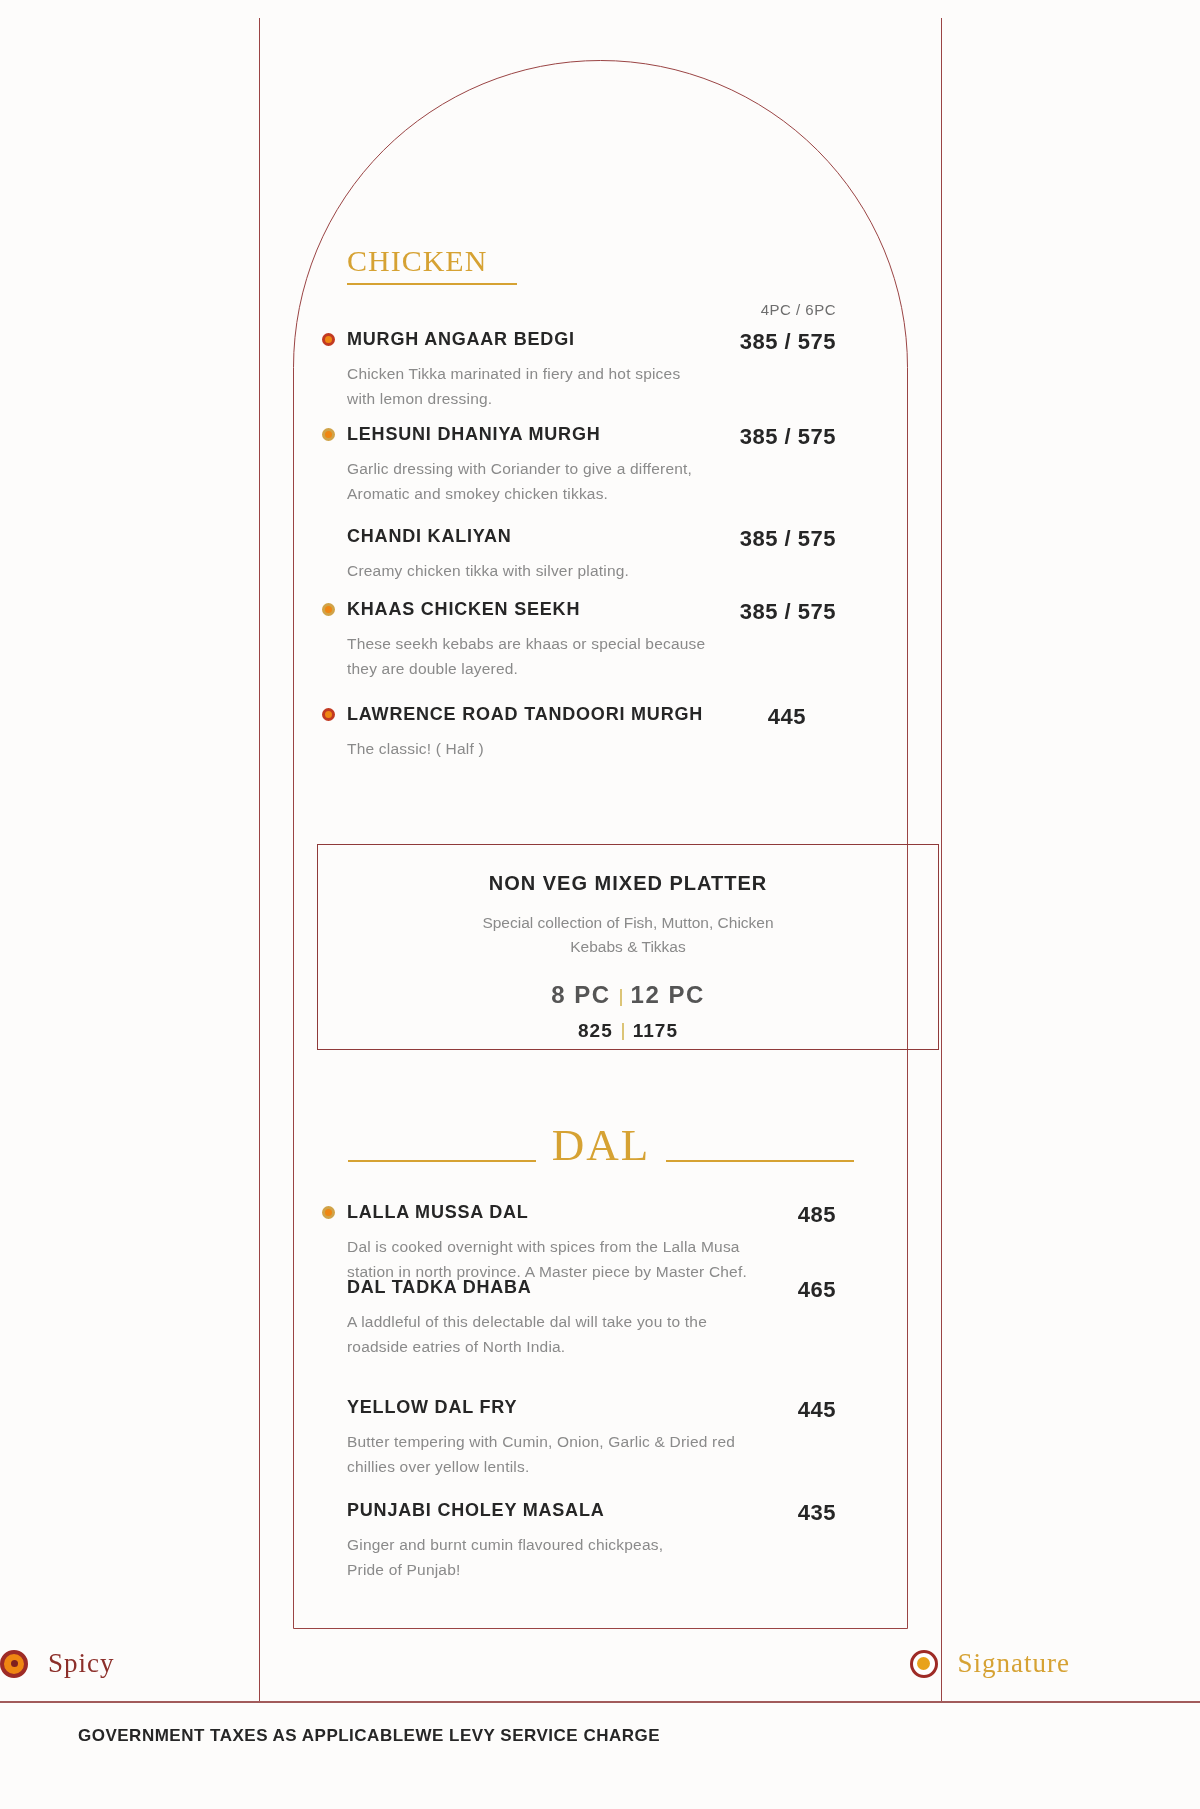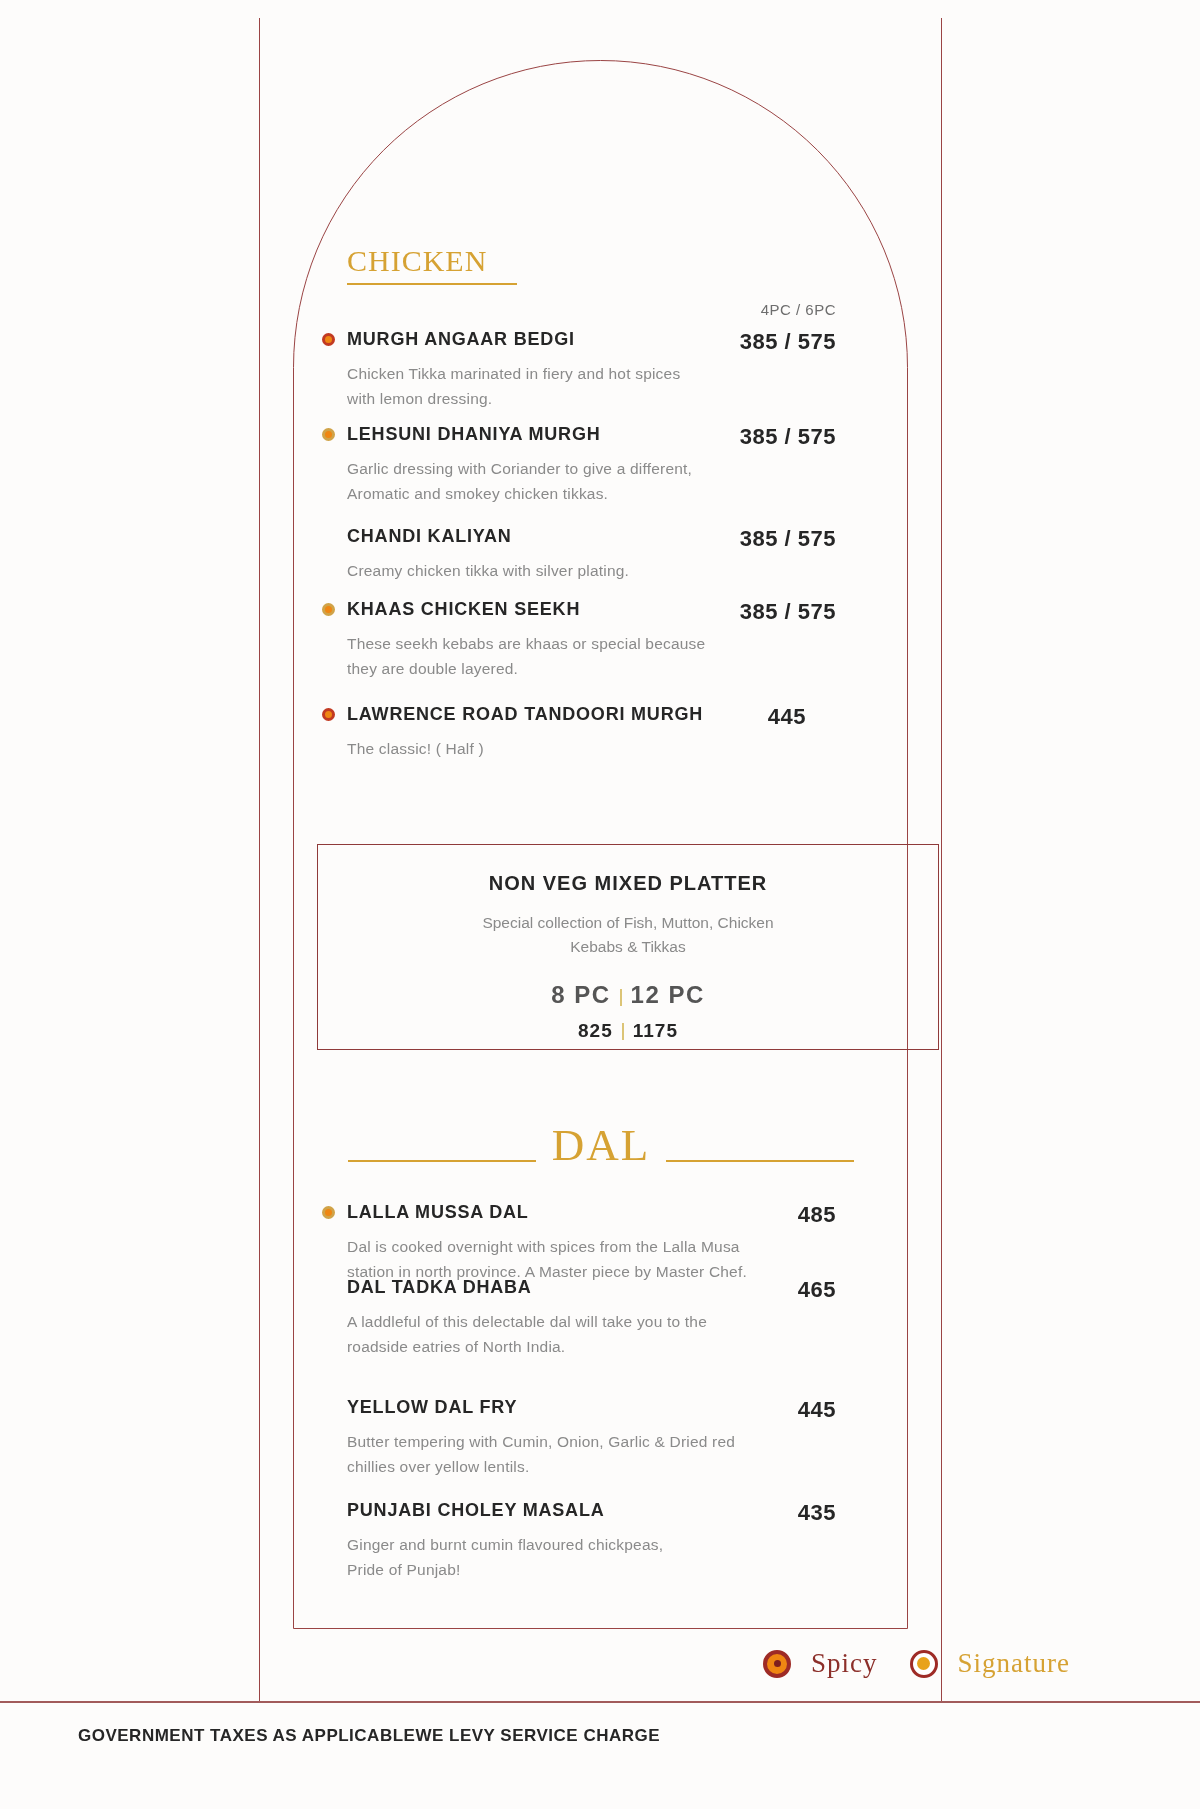--- a/index.html
+++ b/index.html
@@ -96,21 +96,21 @@
   .platter-sizes { margin-top:22px; font-size:24px; color:#555; letter-spacing:1.5px;font-weight:bold; }
   .platter-prices{ margin-top:11px;  font-size:19px; font-weight:700; color:#262626; letter-spacing:1px; }
   .gold-pipe {
     display:inline-block; width:2px; height:17px;
     background:#dcc476; margin:0 9px; vertical-align:-3px;
   }
 
   
   .legend {
     position:absolute; top:1648px; left:0; width:1070px;
-    display:flex; justify-content:flex-end; align-items:center; gap:32px;
+    display:flex; justify-content:space-between; align-items:center; gap:32px;
   }
   .legend-group { display:flex; align-items:center; gap:20px; }
   .legend-dot { border-radius:50%; display:flex; align-items:center; justify-content:center; }
   .legend-dot.spicy {
     width:28px; height:28px; border:4px solid #9e2b26; background:#ef8612;
   }
   .legend-dot.spicy .core { width:7px; height:7px; border-radius:50%; background:#7e1f1e; }
   .legend-dot.signature {
     width:28px; height:28px; border:3px solid #9e2b26; background:#ffffff;
   }

